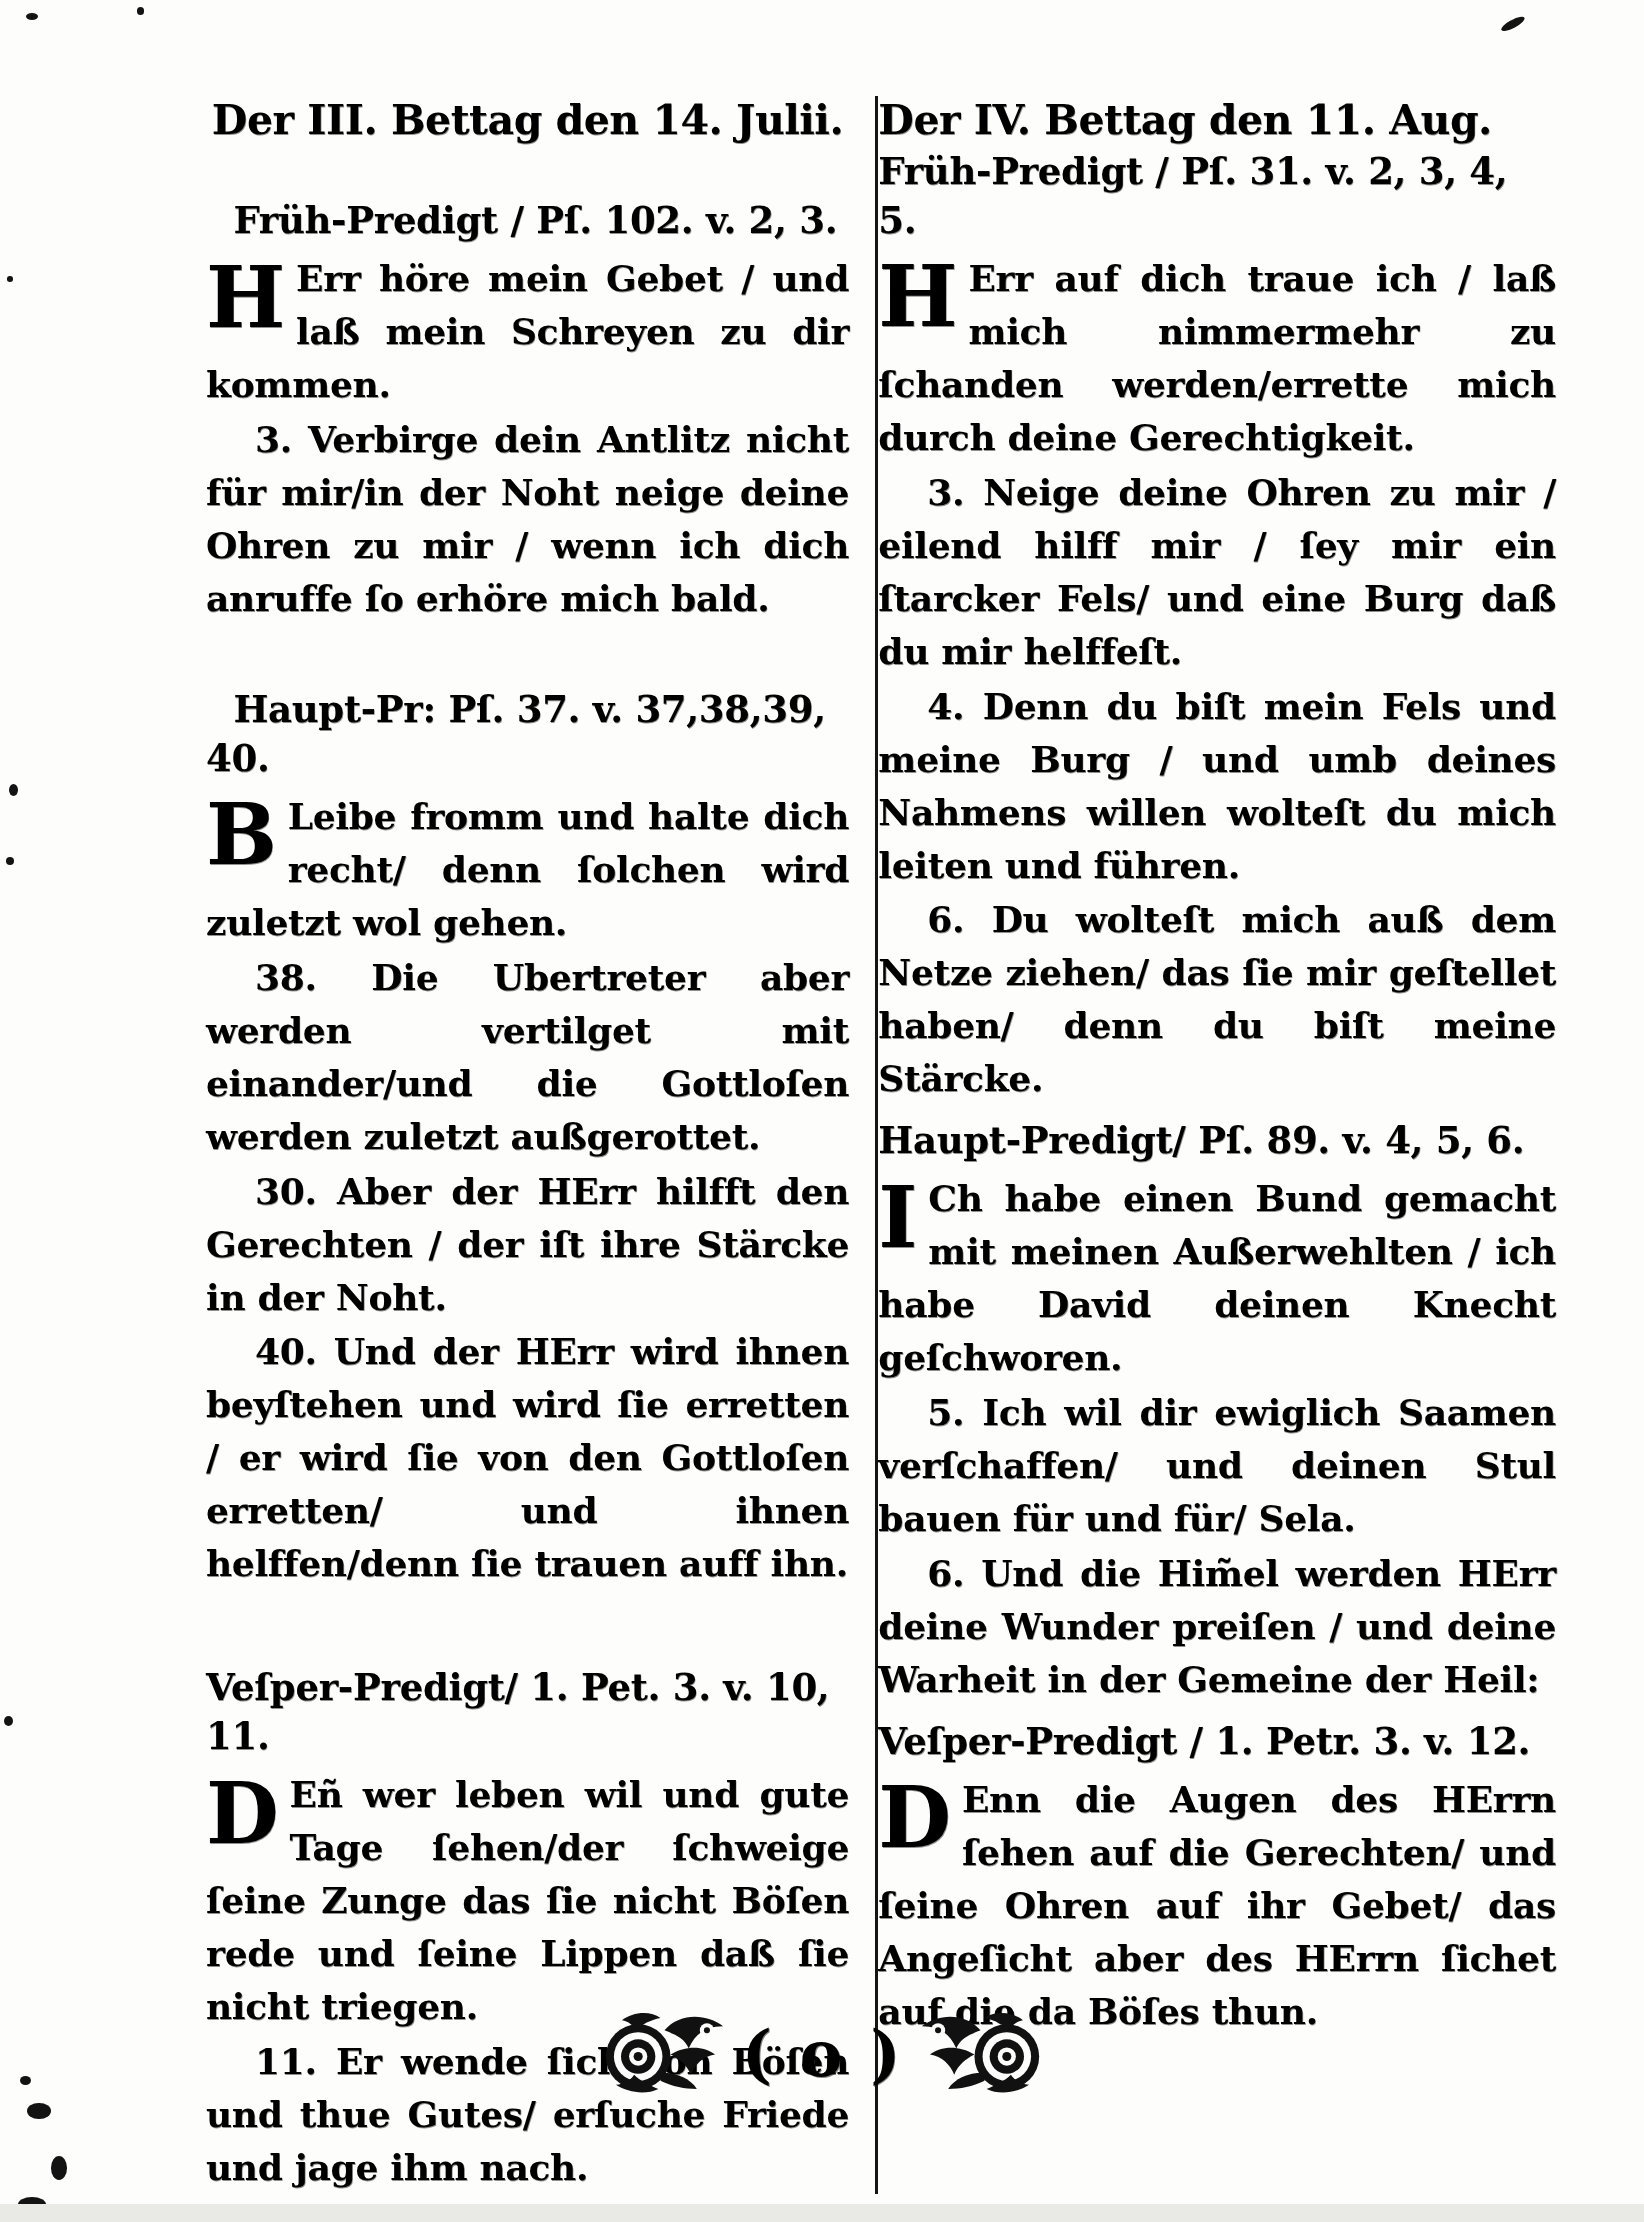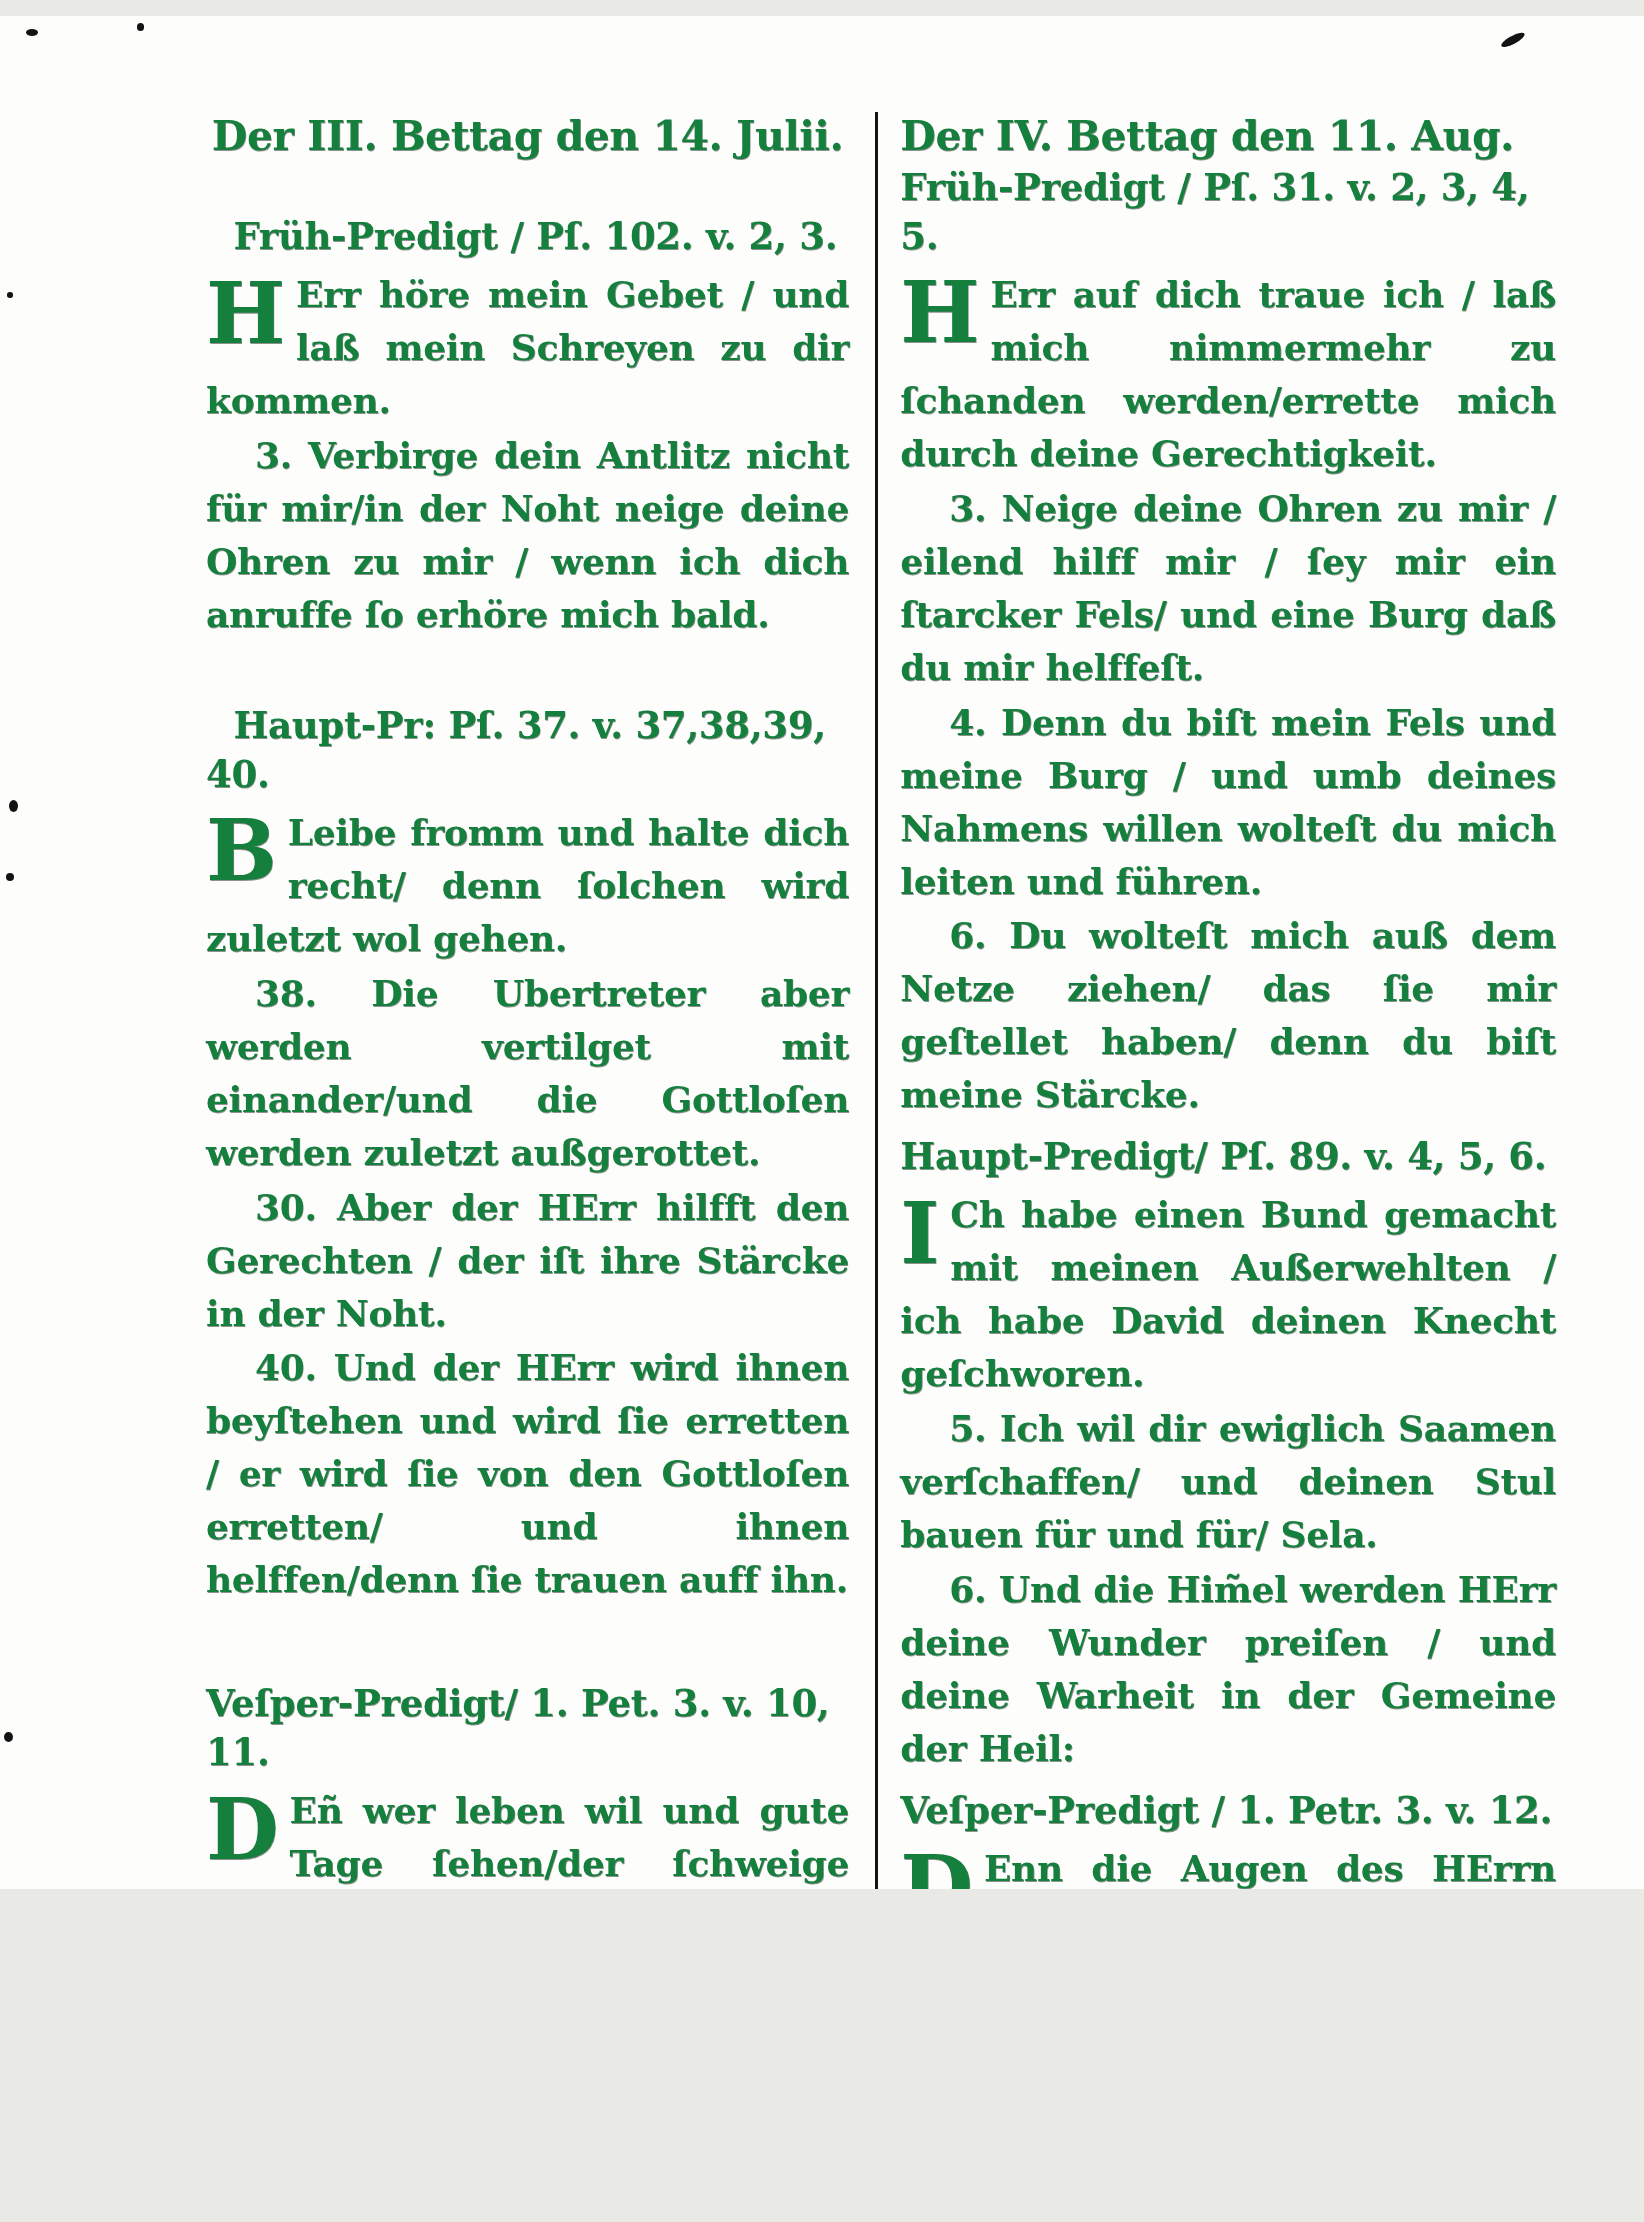--- a/index.html
+++ b/index.html
@@ -1,24 +1,24 @@
 <!DOCTYPE html>
 <html style="font-size:14.6px"><head>
 <meta charset="utf-8">
 <style>
   html,body{margin:0;padding:0;background:#e9e9e6;}
   .page{
-    position:relative;width:1645px;height:1873px;margin:16px auto;
-    background:#fdfdfb;color:#15803d;overflow:hidden;
+    position:relative;width:1645px;height:2204px;margin:0 auto;
+    background:#fdfdfb;color:#000000;overflow:hidden;
     font-family:"DejaVu Serif","Liberation Serif",serif;font-weight:bold;
   }
   .content{position:absolute;left:206px;top:96px;width:1350px;display:flex;align-items:flex-start;}
   .col{box-sizing:border-box;}
   .col-left{width:669px;padding-right:25.6px;}
-  .col-right{width:678px;padding-left:22px;}
+  .col-right{width:678px;}
   .divider{width:3.7px;background:#151515;min-height:1841px;align-self:stretch;}
   .col-title{font-size:41px;line-height:1.2;white-space:nowrap;letter-spacing:-0.5px;}
   .col-left .col-title{text-align:center;margin-bottom:51px;}
   .col-right .col-title{margin-bottom:1.8px;}
   .heading{font-size:37px;line-height:1.32;margin:0 0 7.3px 0;letter-spacing:-0.3px;}
   .heading.ind{text-indent:27.4px;}
   .para{font-size:36px;line-height:53px;margin:0;text-align:justify;letter-spacing:-0.3px;}
   .verse{text-indent:49px;margin-top:1.8px;}
   .dropcap{float:left;font-size:84px;line-height:75px;padding:7.3px 11px 0 0;}
   .gap-lg{margin-top:60px;}

